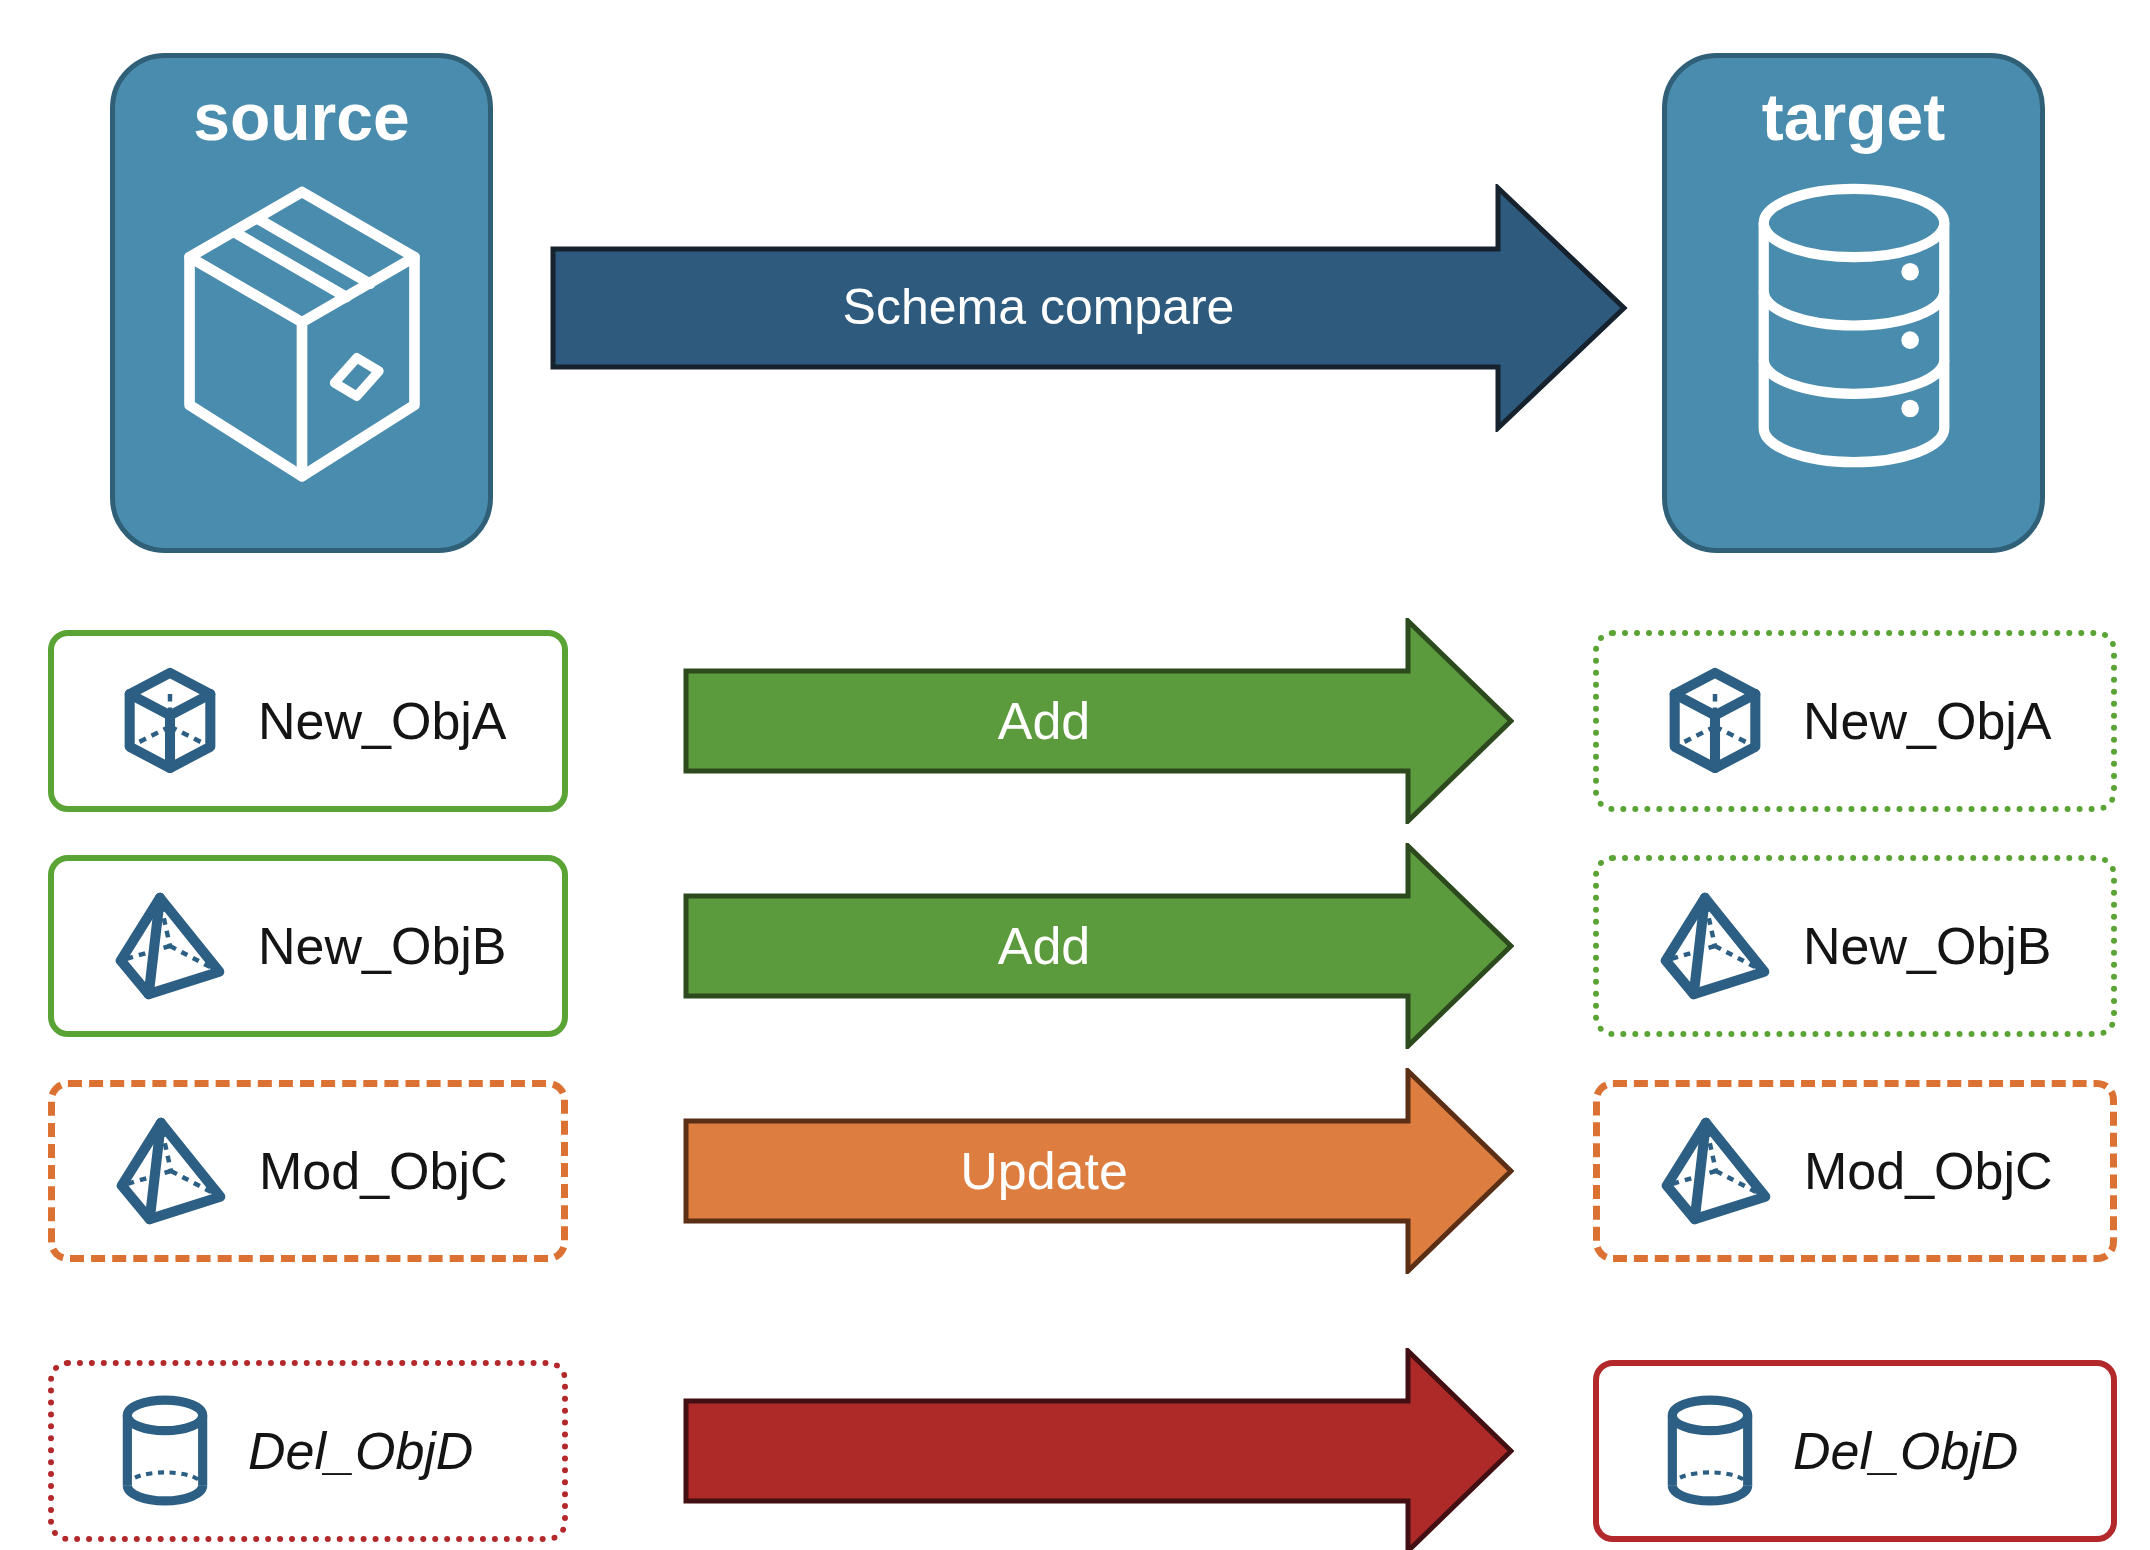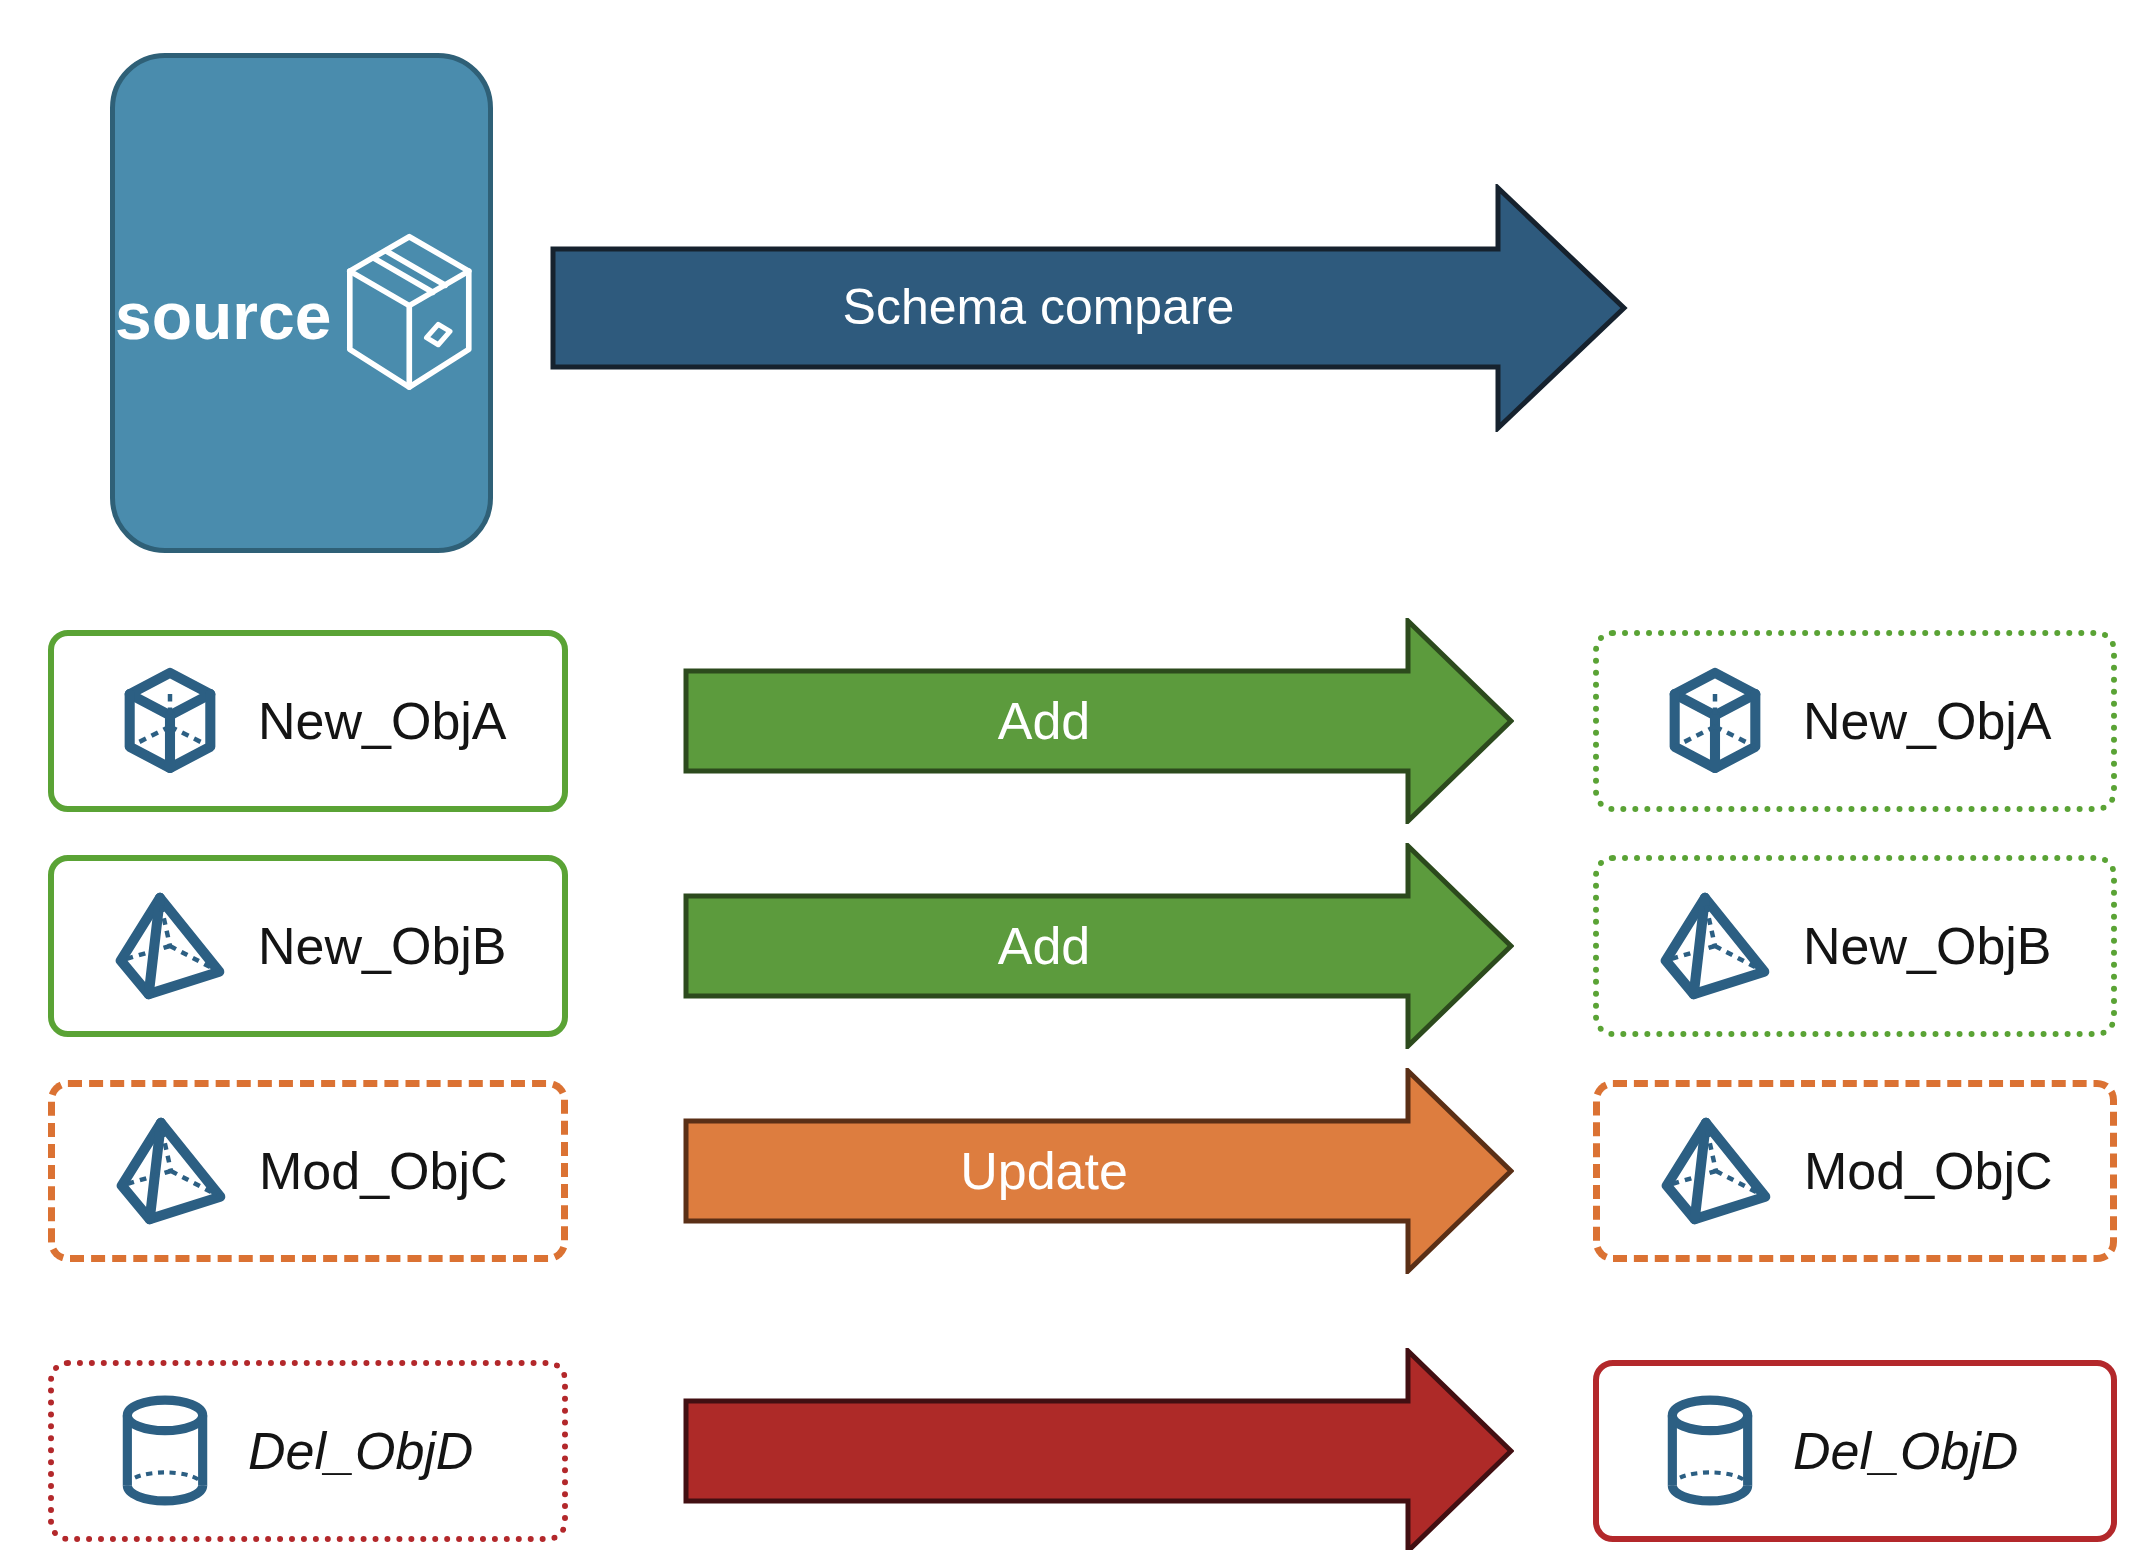--- a/index.html
+++ b/index.html
@@ -2,21 +2,21 @@
 <html><head>
 <meta charset="utf-8">
 <style>
   html,body{margin:0;padding:0;background:#ffffff;}
   .canvas{position:relative;width:2150px;height:1550px;background:#ffffff;
           font-family:"Liberation Sans",sans-serif;overflow:hidden;}
 
   
   .panel{position:absolute;top:53px;width:383px;height:500px;background:#4A8CAD;
          border:5px solid #2F6077;border-radius:55px;box-sizing:border-box;
-         display:flex;flex-direction:row;align-items:center;}
+         display:flex;flex-direction:column;align-items:center;}
   .panel.source{left:110px;}
   .panel.target{left:1662px;}
   .panel-title{margin-top:26px;color:#ffffff;font-size:66px;font-weight:700;line-height:1;}
   .panel-icon{margin-top:24px;}
 
   
   .big-arrow{position:absolute;left:550px;top:184px;width:1078px;height:248px;}
   .big-arrow polygon{fill:#2E5A7D;stroke:#16222E;stroke-width:5;}
   .arrow-label{position:absolute;color:#ffffff;display:flex;align-items:center;
                justify-content:center;pointer-events:none;}
@@ -124,20 +124,26 @@
     <svg class="panel-icon" width="296" height="332">
       <use href="#icon-package"></use>
     </svg>
   </div>
 
   <svg class="big-arrow" viewBox="0 0 1078 248">
     <polygon points="3,65 948,65 948,4 1074,124 948,244 948,183 3,183"></polygon>
   </svg>
   <div class="arrow-label big-arrow-label">Schema compare</div>
 
+  <div class="panel target">
+    <div class="panel-title">target</div>
+    <svg class="panel-icon" width="244" height="303">
+      <use href="#icon-database"></use>
+    </svg>
+  </div>
 
   <div class="row row-1">
     <div class="obj-box left solid-green">
       <svg class="obj-icon">
           <use href="#icon-cube"></use>
         </svg>
       <span class="obj-label">New_ObjA</span>
     </div>
     <svg class="row-arrow arrow-green" viewBox="0 0 831 206">
       <polygon points="3,53 725,53 725,3 828,103 725,203 725,153 3,153"></polygon>

